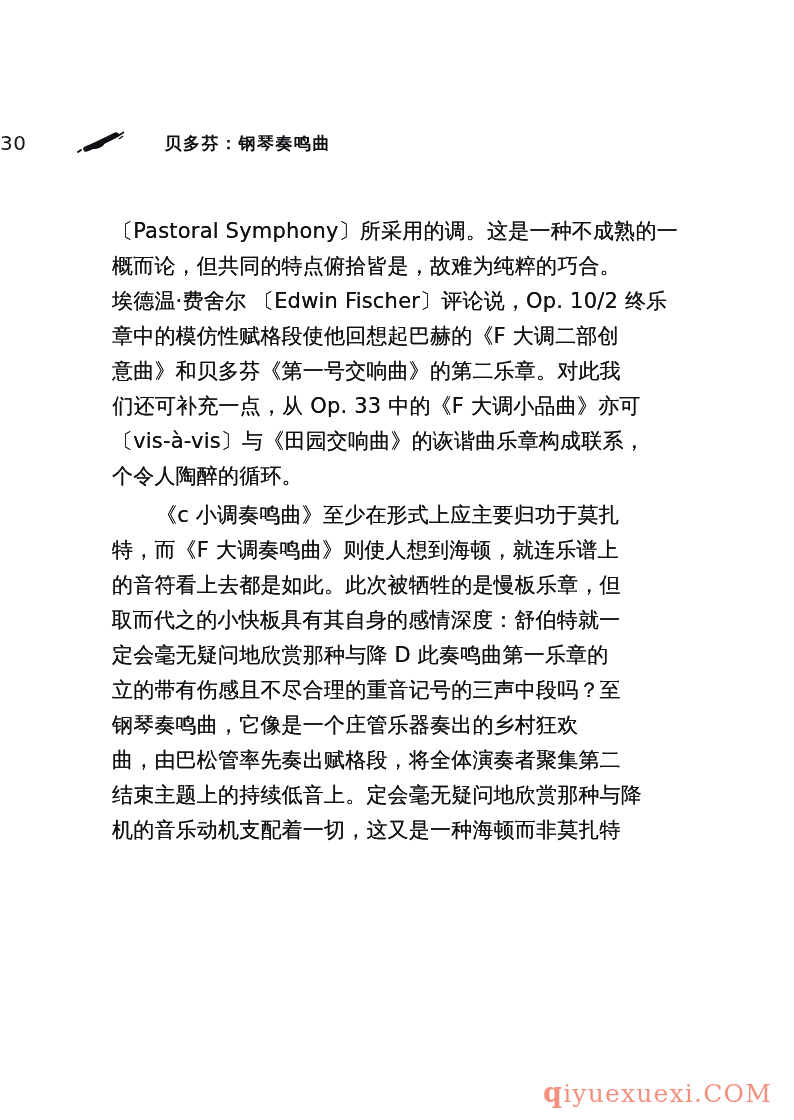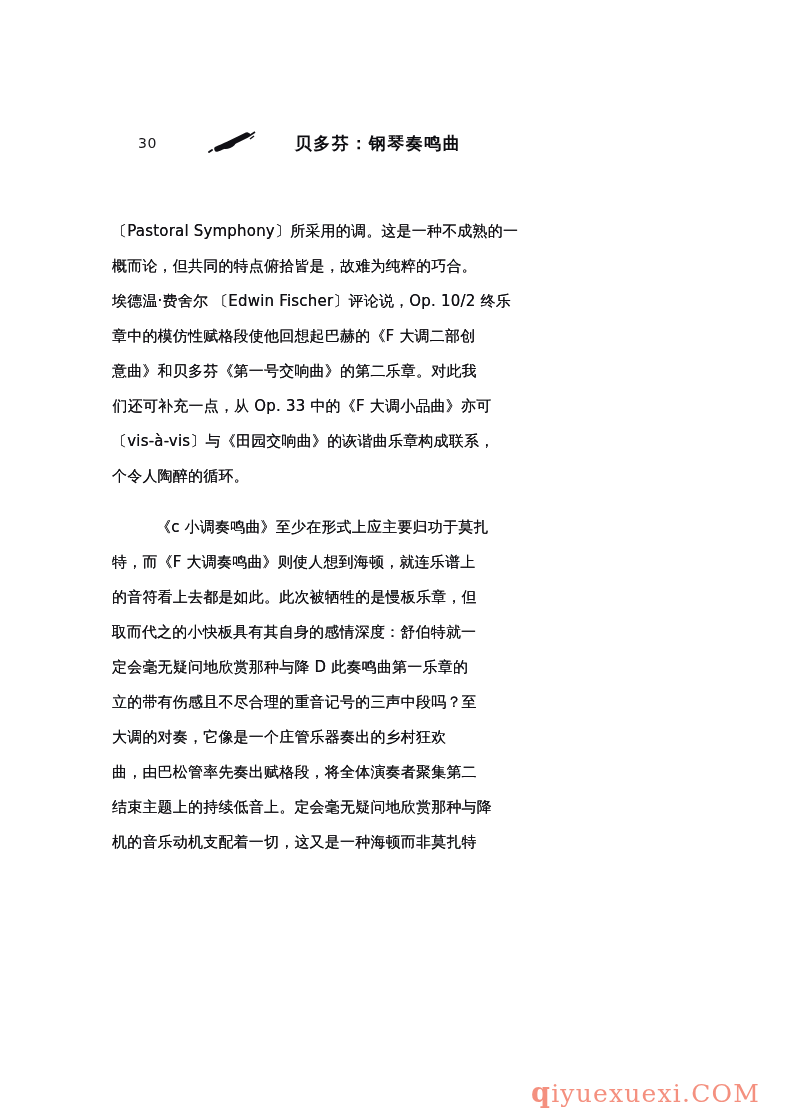--- a/index.html
+++ b/index.html
@@ -24,23 +24,22 @@
   .running-head {
     position: absolute;
     left: 0;
     top: 126px;
     width: 794px;
     height: 34px;
     display: flex;
     align-items: center;
   }
   .page-number {
-    margin-left: 138px;
     font-family: "DejaVu Sans", "Liberation Sans", sans-serif;
-    font-size: 14px;
+    font-size: 20px;
     color: #17161a;
     letter-spacing: 0.5px;
     line-height: 1;
   }
   .head-ornament {
     margin-left: 48px;
     width: 60px;
     height: 26px;
     position: relative;
   }
@@ -58,44 +57,44 @@
 
   
   .body-block {
     position: absolute;
     left: 112px;
     top: 214px;
     width: 576px;
   }
   .text-line {
     font-family: "DejaVu Sans", "Liberation Sans", sans-serif;
-    font-size: 15px;
+    font-size: 21px;
     line-height: 35px;
     height: 35px;
     color: #111015;
     white-space: nowrap;
     letter-spacing: 0.2px;
     
     text-shadow: 0 0 0.35px rgba(0,0,0,0.85);
   }
   .text-line.indent {
     text-indent: 44px;
   }
   .text-line.gap-top {
-    margin-top: 16px;
+    margin-top: 4px;
   }
   
   .text-line:nth-child(odd)  { transform: translateX(0px); }
   .text-line:nth-child(6)    { transform: translateX(0.5px); }
   .text-line:nth-child(12)   { transform: translateX(-0.5px); }
 
   
   .watermark {
     position: absolute;
-    right: 34px;
+    right: 22px;
     bottom: 14px;
     font-family: "DejaVu Serif", "Liberation Serif", serif;
     font-size: 25px;
     color: #f4907f;
     letter-spacing: 1.2px;
     line-height: 1;
     white-space: nowrap;
     user-select: none;
     text-align: center;
   }
@@ -136,21 +135,21 @@
     <div class="text-line">们还可补充一点，从 Op. 33 中的《F 大调小品曲》亦可</div>
     <div class="text-line">〔vis-à-vis〕与《田园交响曲》的诙谐曲乐章构成联系，</div>
     <div class="text-line">个令人陶醉的循环。</div>
 
     <div class="text-line indent gap-top">《c 小调奏鸣曲》至少在形式上应主要归功于莫扎</div>
     <div class="text-line">特，而《F 大调奏鸣曲》则使人想到海顿，就连乐谱上</div>
     <div class="text-line">的音符看上去都是如此。此次被牺牲的是慢板乐章，但</div>
     <div class="text-line">取而代之的小快板具有其自身的感情深度：舒伯特就一</div>
     <div class="text-line">定会毫无疑问地欣赏那种与降 D 此奏鸣曲第一乐章的</div>
     <div class="text-line">立的带有伤感且不尽合理的重音记号的三声中段吗？至</div>
-    <div class="text-line">大调的对奏，它像是一个庄管乐器奏出的乡村狂欢</div>
+    <div class="text-line">钢琴奏鸣曲，它像是一个庄管乐器奏出的乡村狂欢</div>
     <div class="text-line">曲，由巴松管率先奏出赋格段，将全体演奏者聚集第二</div>
     <div class="text-line">结束主题上的持续低音上。定会毫无疑问地欣赏那种与降</div>
     <div class="text-line">机的音乐动机支配着一切，这又是一种海顿而非莫扎特</div>
 
   </div>
 
   <div class="watermark">
     <span class="wm-lead">q</span><span>iyuexuexi.COM</span>
   </div>
 

